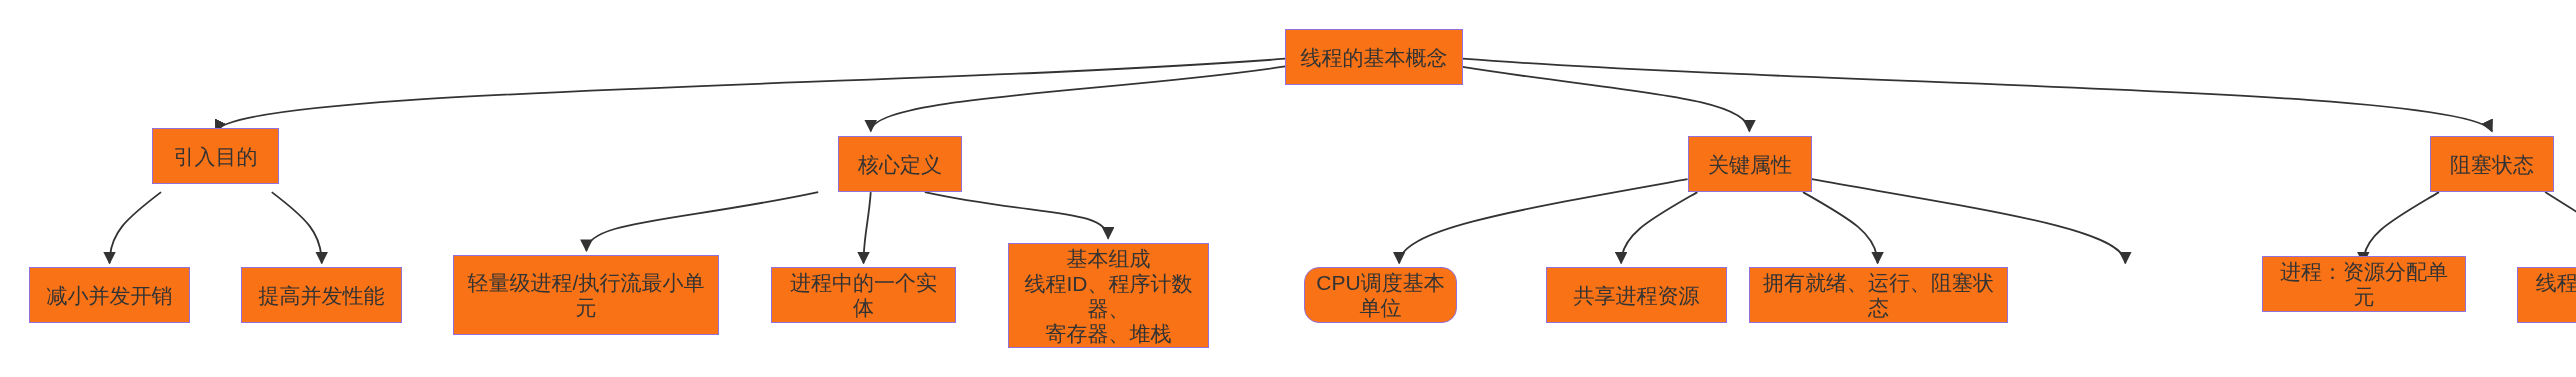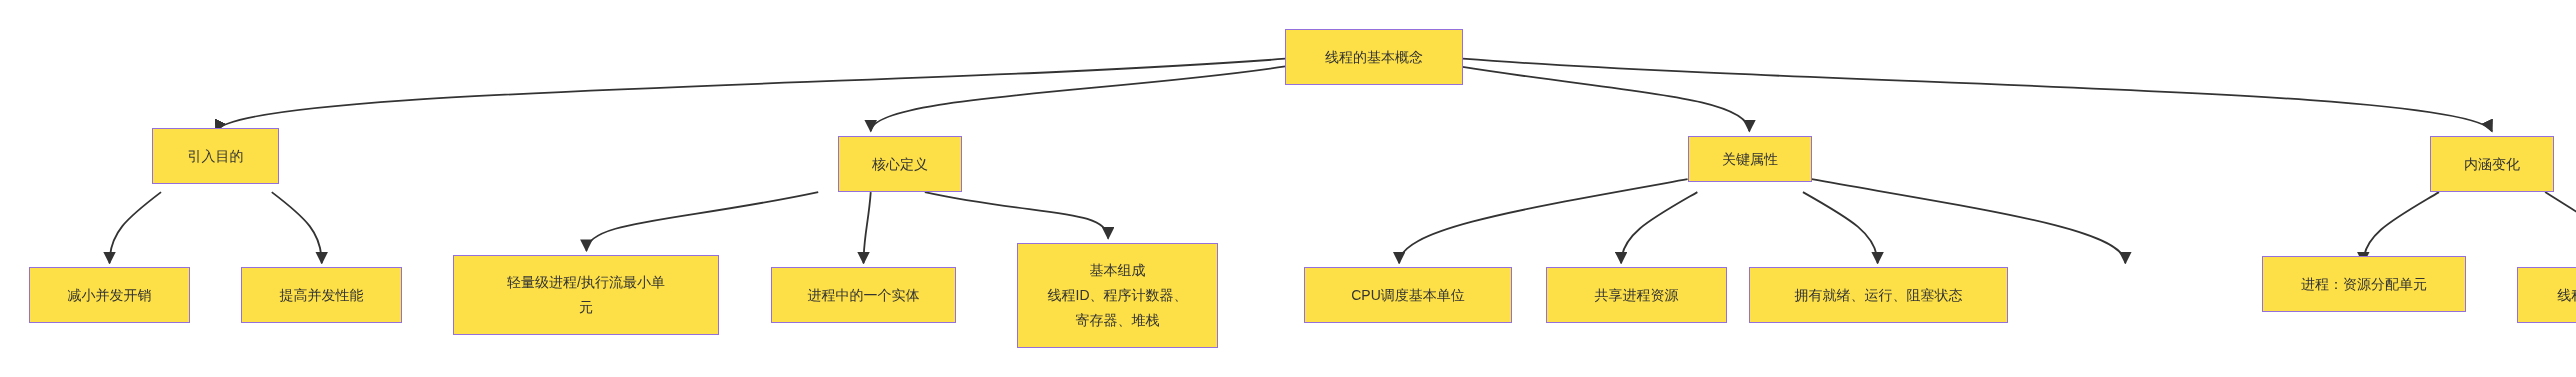--- a/index.html
+++ b/index.html
@@ -23,24 +23,24 @@
     height: 377px;
   }
   #edges path.edge {
     fill: none;
     stroke: #333333;
     stroke-width: 3.5px;
   }
   .node {
     position: absolute;
     box-sizing: border-box;
-    background: #fde047;
+    background: #f97316;
     border: 1.5px solid #9370DB;
     color: #333333;
-    font-size: 14px;
+    font-size: 21px;
     line-height: 25px;
     display: flex;
     align-items: center;
     justify-content: center;
     text-align: center;
     white-space: pre-line;
     padding: 2.1px 8.2px;
   }
 </style>
 </head>
@@ -72,31 +72,31 @@
     <path class="edge" d="M 3517 348 C 3855 408, 4126 445, 4126 511" marker-end="url(#arrow)"></path>
 
     <path class="edge" d="M 4735 373 C 4648 425, 4588 455, 4588 511" marker-end="url(#arrow)"></path>
     <path class="edge" d="M 4941 373 C 5022 425, 5087 455, 5087 511" marker-end="url(#arrow)"></path>
   </svg>
 
   <div class="node" style="left:1285px; top:29px; width:178px; height:56px;">线程的基本概念</div>
 
   <div class="node" style="left:152px; top:128px; width:127px; height:56px;">引入目的</div>
   <div class="node" style="left:809px; top:136px; width:124px; height:56px;margin-left:29px;">核心定义</div>
-  <div class="node" style="left:1688px; top:136px; width:124px; height:46px;">关键属性</div>
-  <div class="node" style="left:2430px; top:136px; width:124px; height:56px;">内涵变化</div>
+  <div class="node" style="left:1688px; top:136px; width:124px; height:56px;">关键属性</div>
+  <div class="node" style="left:2430px; top:136px; width:124px; height:56px;">阻塞状态</div>
 
   <div class="node" style="left:29px; top:267px; width:161px; height:56px;">减小并发开销</div>
   <div class="node" style="left:241px; top:267px; width:161px; height:56px;">提高并发性能</div>
   <div class="node" style="left:453px; top:255px; width:266px; height:80px;">轻量级进程/执行流最小单
 元</div>
   <div class="node" style="left:771px; top:267px; width:185px; height:56px;">进程中的一个实体</div>
-  <div class="node" style="left:1008px; top:243px; width:201px; height:105px;margin-left:9px;">基本组成
+  <div class="node" style="left:1008px; top:243px; width:201px; height:105px;">基本组成
 线程ID、程序计数器、
 寄存器、堆栈</div>
-  <div class="node" style="left:1304px; top:267px; width:208px; height:56px;">CPU调度基本单位</div>
+  <div class="node" style="left:1304px; top:267px; width:153px; height:56px;border-radius:15px;">CPU调度基本单位</div>
   <div class="node" style="left:1546px; top:267px; width:181px; height:56px;">共享进程资源</div>
   <div class="node" style="left:1749px; top:267px; width:259px; height:56px;">拥有就绪、运行、阻塞状态</div>
   <div class="node" style="left:2262px; top:256px; width:204px; height:56px;">进程：资源分配单元</div>
   <div class="node" style="left:2517px; top:267px; width:208px; height:56px;">线程：CPU执行单元</div>
 
 </div>
 
 
 </body></html>

